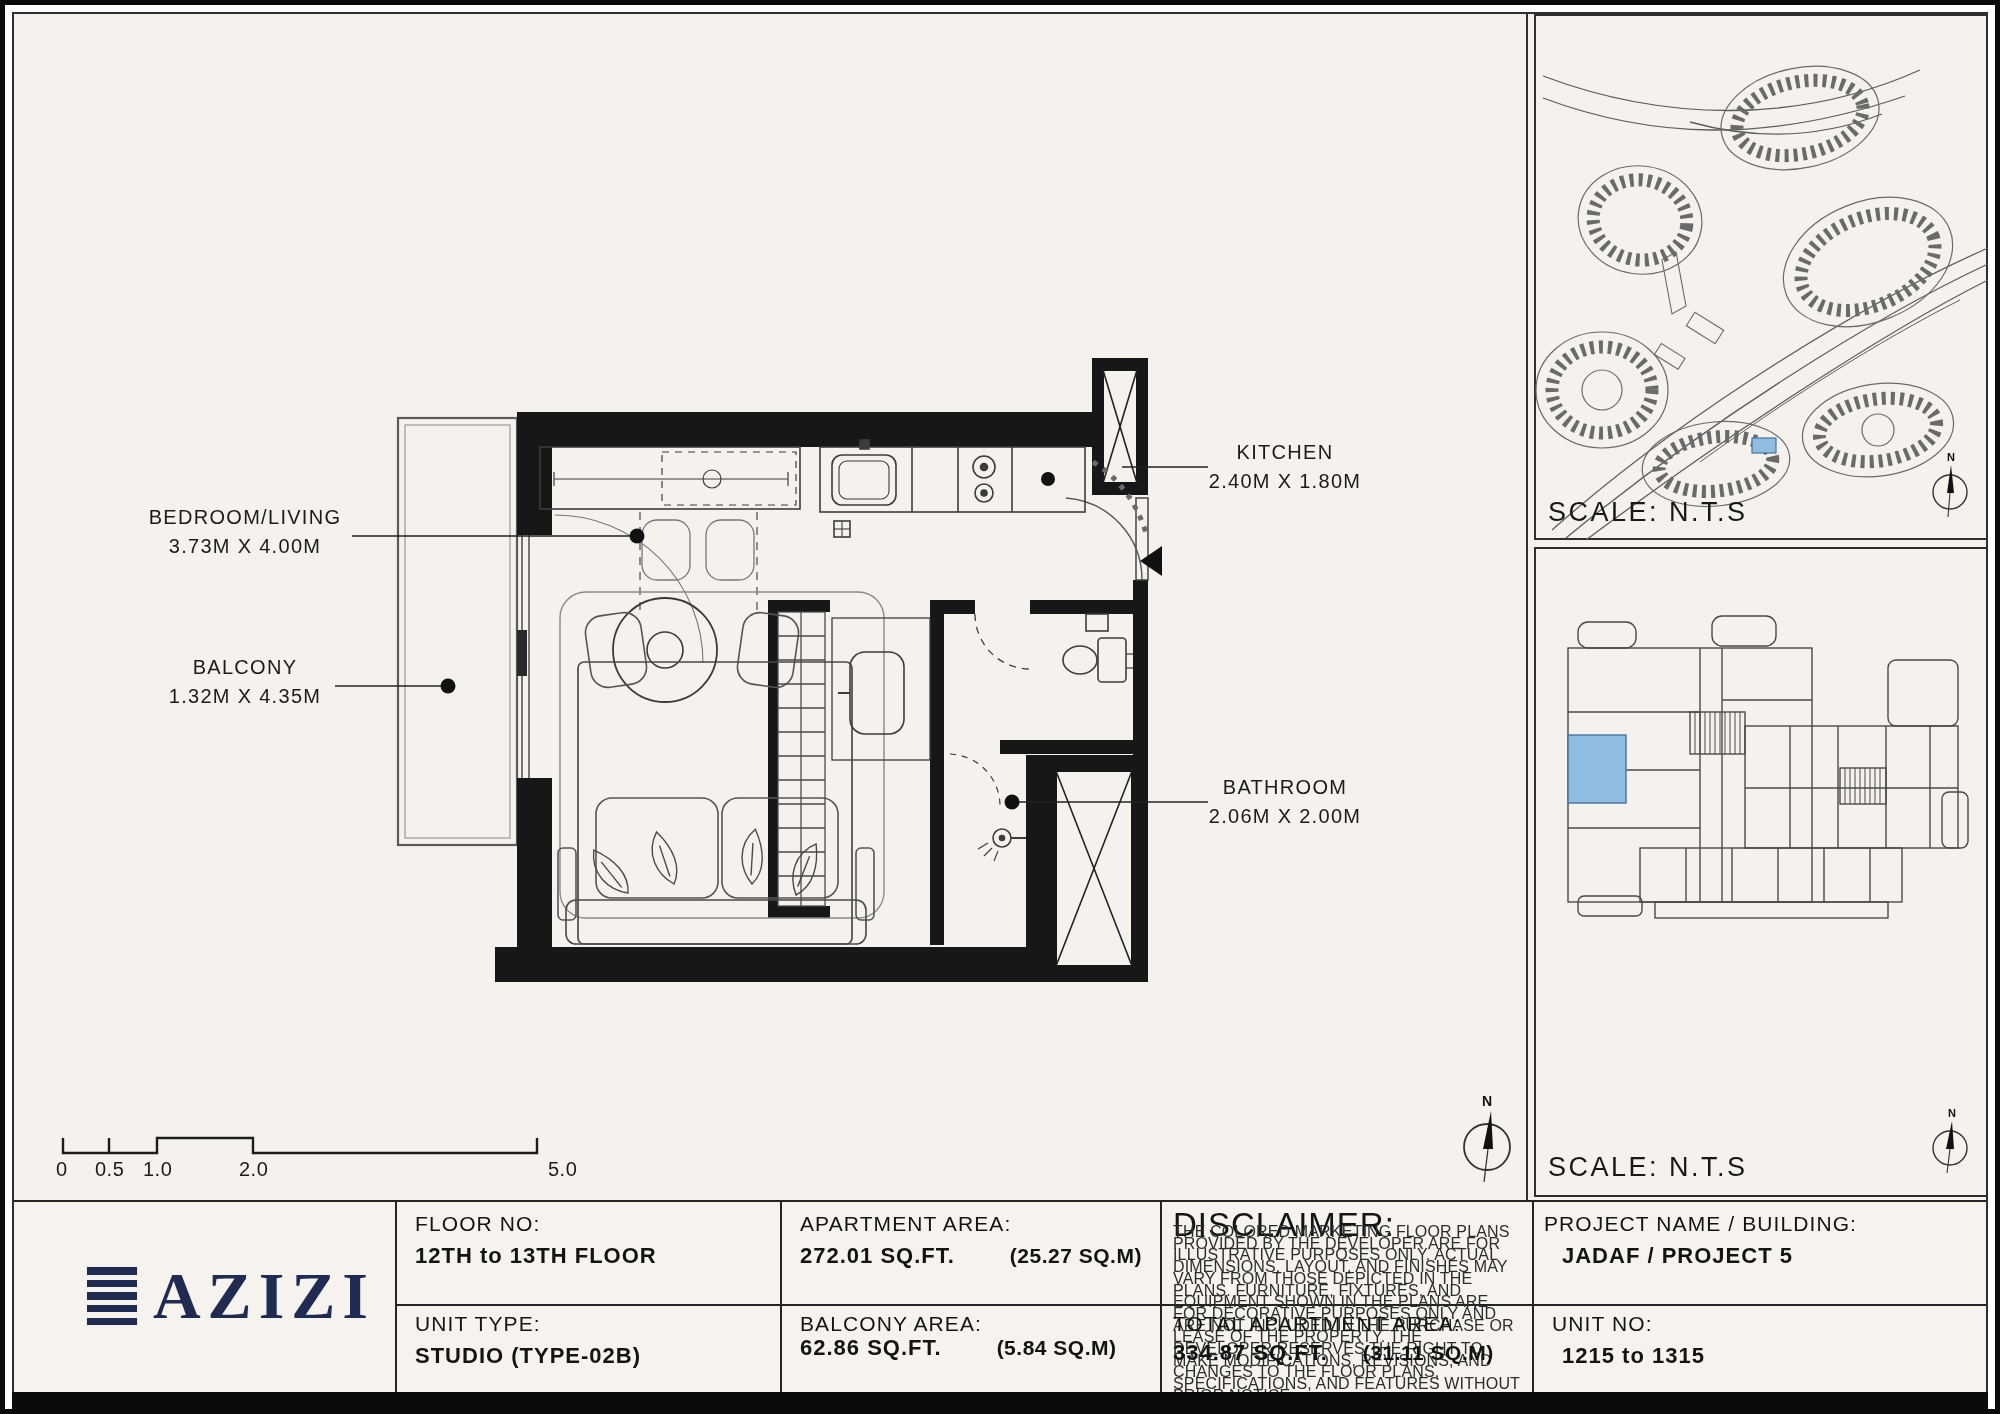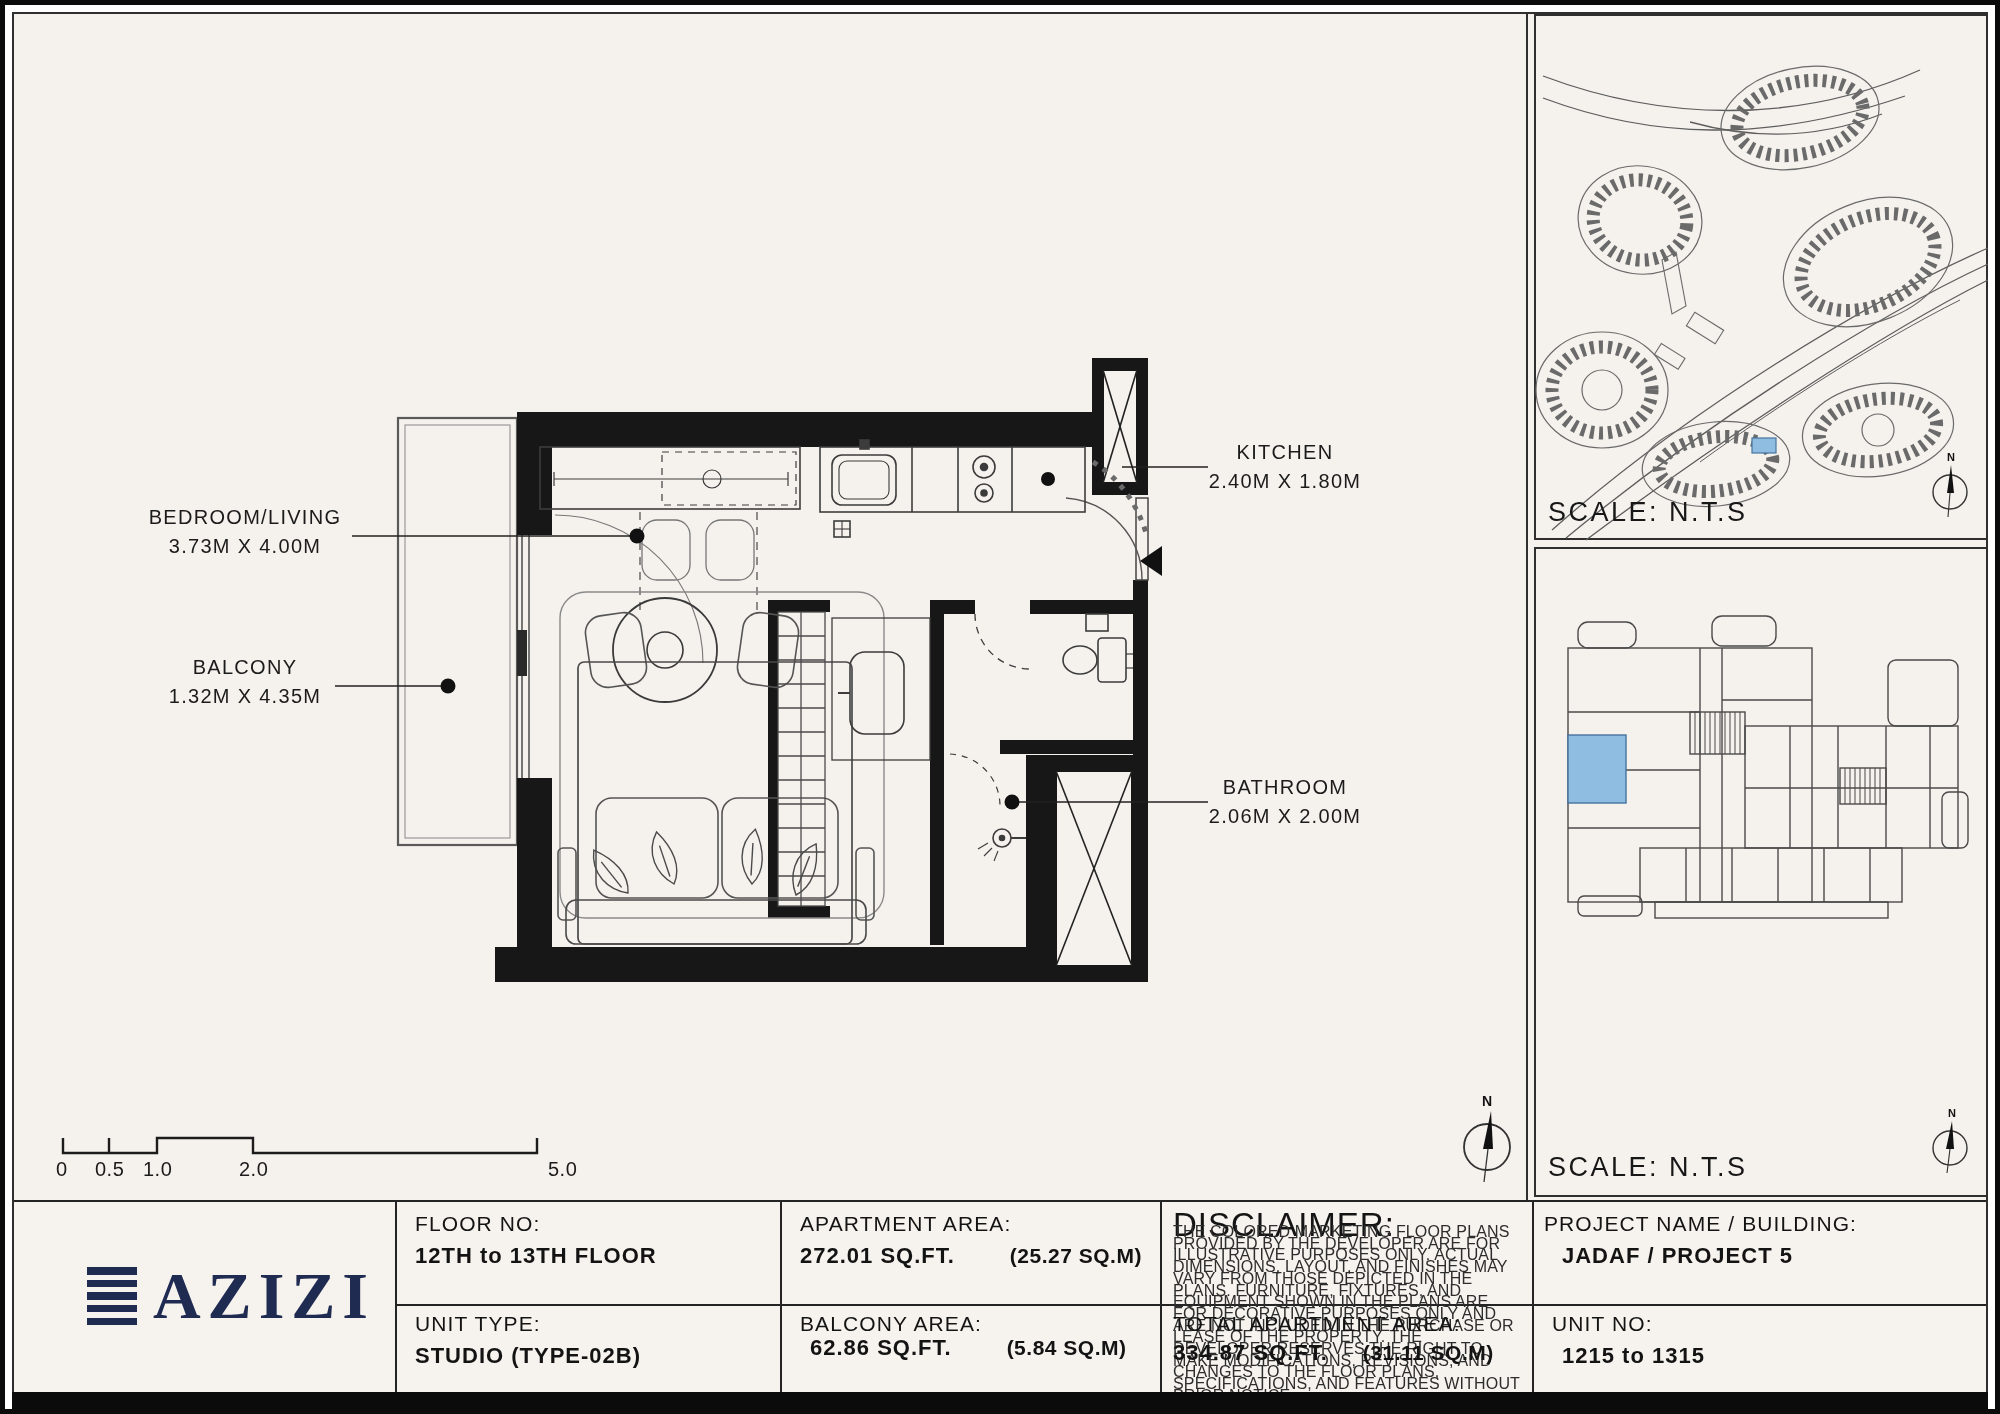--- a/index.html
+++ b/index.html
@@ -371,21 +371,21 @@
   <div class="cell-valrow" style="z-index:2;left:415px;top:1343px;">
       <span class="cell-value">STUDIO (TYPE-02B)</span>
     </div>
 
   <div style="position:absolute;z-index:2;left:800px;top:1212px;" class="cell-label">APARTMENT AREA:</div>
   <div class="cell-valrow" style="z-index:2;left:800px;top:1243px;">
     <span class="cell-value">272.01 SQ.FT.</span>
     <span class="cell-metric">(25.27 SQ.M)</span>
   </div>
   <div style="position:absolute;z-index:2;left:800px;top:1312px;" class="cell-label">BALCONY AREA:</div>
-  <div class="cell-valrow" style="z-index:2;left:800px;top:1335px;margin-left:10px;">
+  <div class="cell-valrow" style="z-index:2;left:800px;top:1335px;">
     <span class="cell-value">62.86 SQ.FT.</span>
     <span class="cell-metric">(5.84 SQ.M)</span>
   </div>
 
   <div class="disc-head" style="left:1173px;top:1206px;z-index:2;">DISCLAIMER:</div>
   <p class="disc-body" style="left:1173px;top:1226px;z-index:2;margin:0;">THE COLORED MARKETING FLOOR PLANS PROVIDED BY THE DEVELOPER ARE FOR ILLUSTRATIVE PURPOSES ONLY. ACTUAL DIMENSIONS, LAYOUT, AND FINISHES MAY VARY FROM THOSE DEPICTED IN THE PLANS. FURNITURE, FIXTURES, AND EQUIPMENT SHOWN IN THE PLANS ARE FOR DECORATIVE PURPOSES ONLY AND ARE NOT INCLUDED IN THE PURCHASE OR LEASE OF THE PROPERTY. THE DEVELOPER RESERVES THE RIGHT TO MAKE MODIFICATIONS, REVISIONS, AND CHANGES TO THE FLOOR PLANS, SPECIFICATIONS, AND FEATURES WITHOUT PRIOR NOTICE.</p>
   <div style="position:absolute;z-index:2;left:1173px;top:1312px;" class="cell-label">TOTAL APARTMENT AREA:</div>
   <div class="cell-valrow" style="z-index:2;left:1173px;top:1340px;">
     <span class="cell-value">334.87 SQ.FT.</span>
     <span class="cell-metric" style="margin-left:35px;">(31.11 SQ.M)</span>

